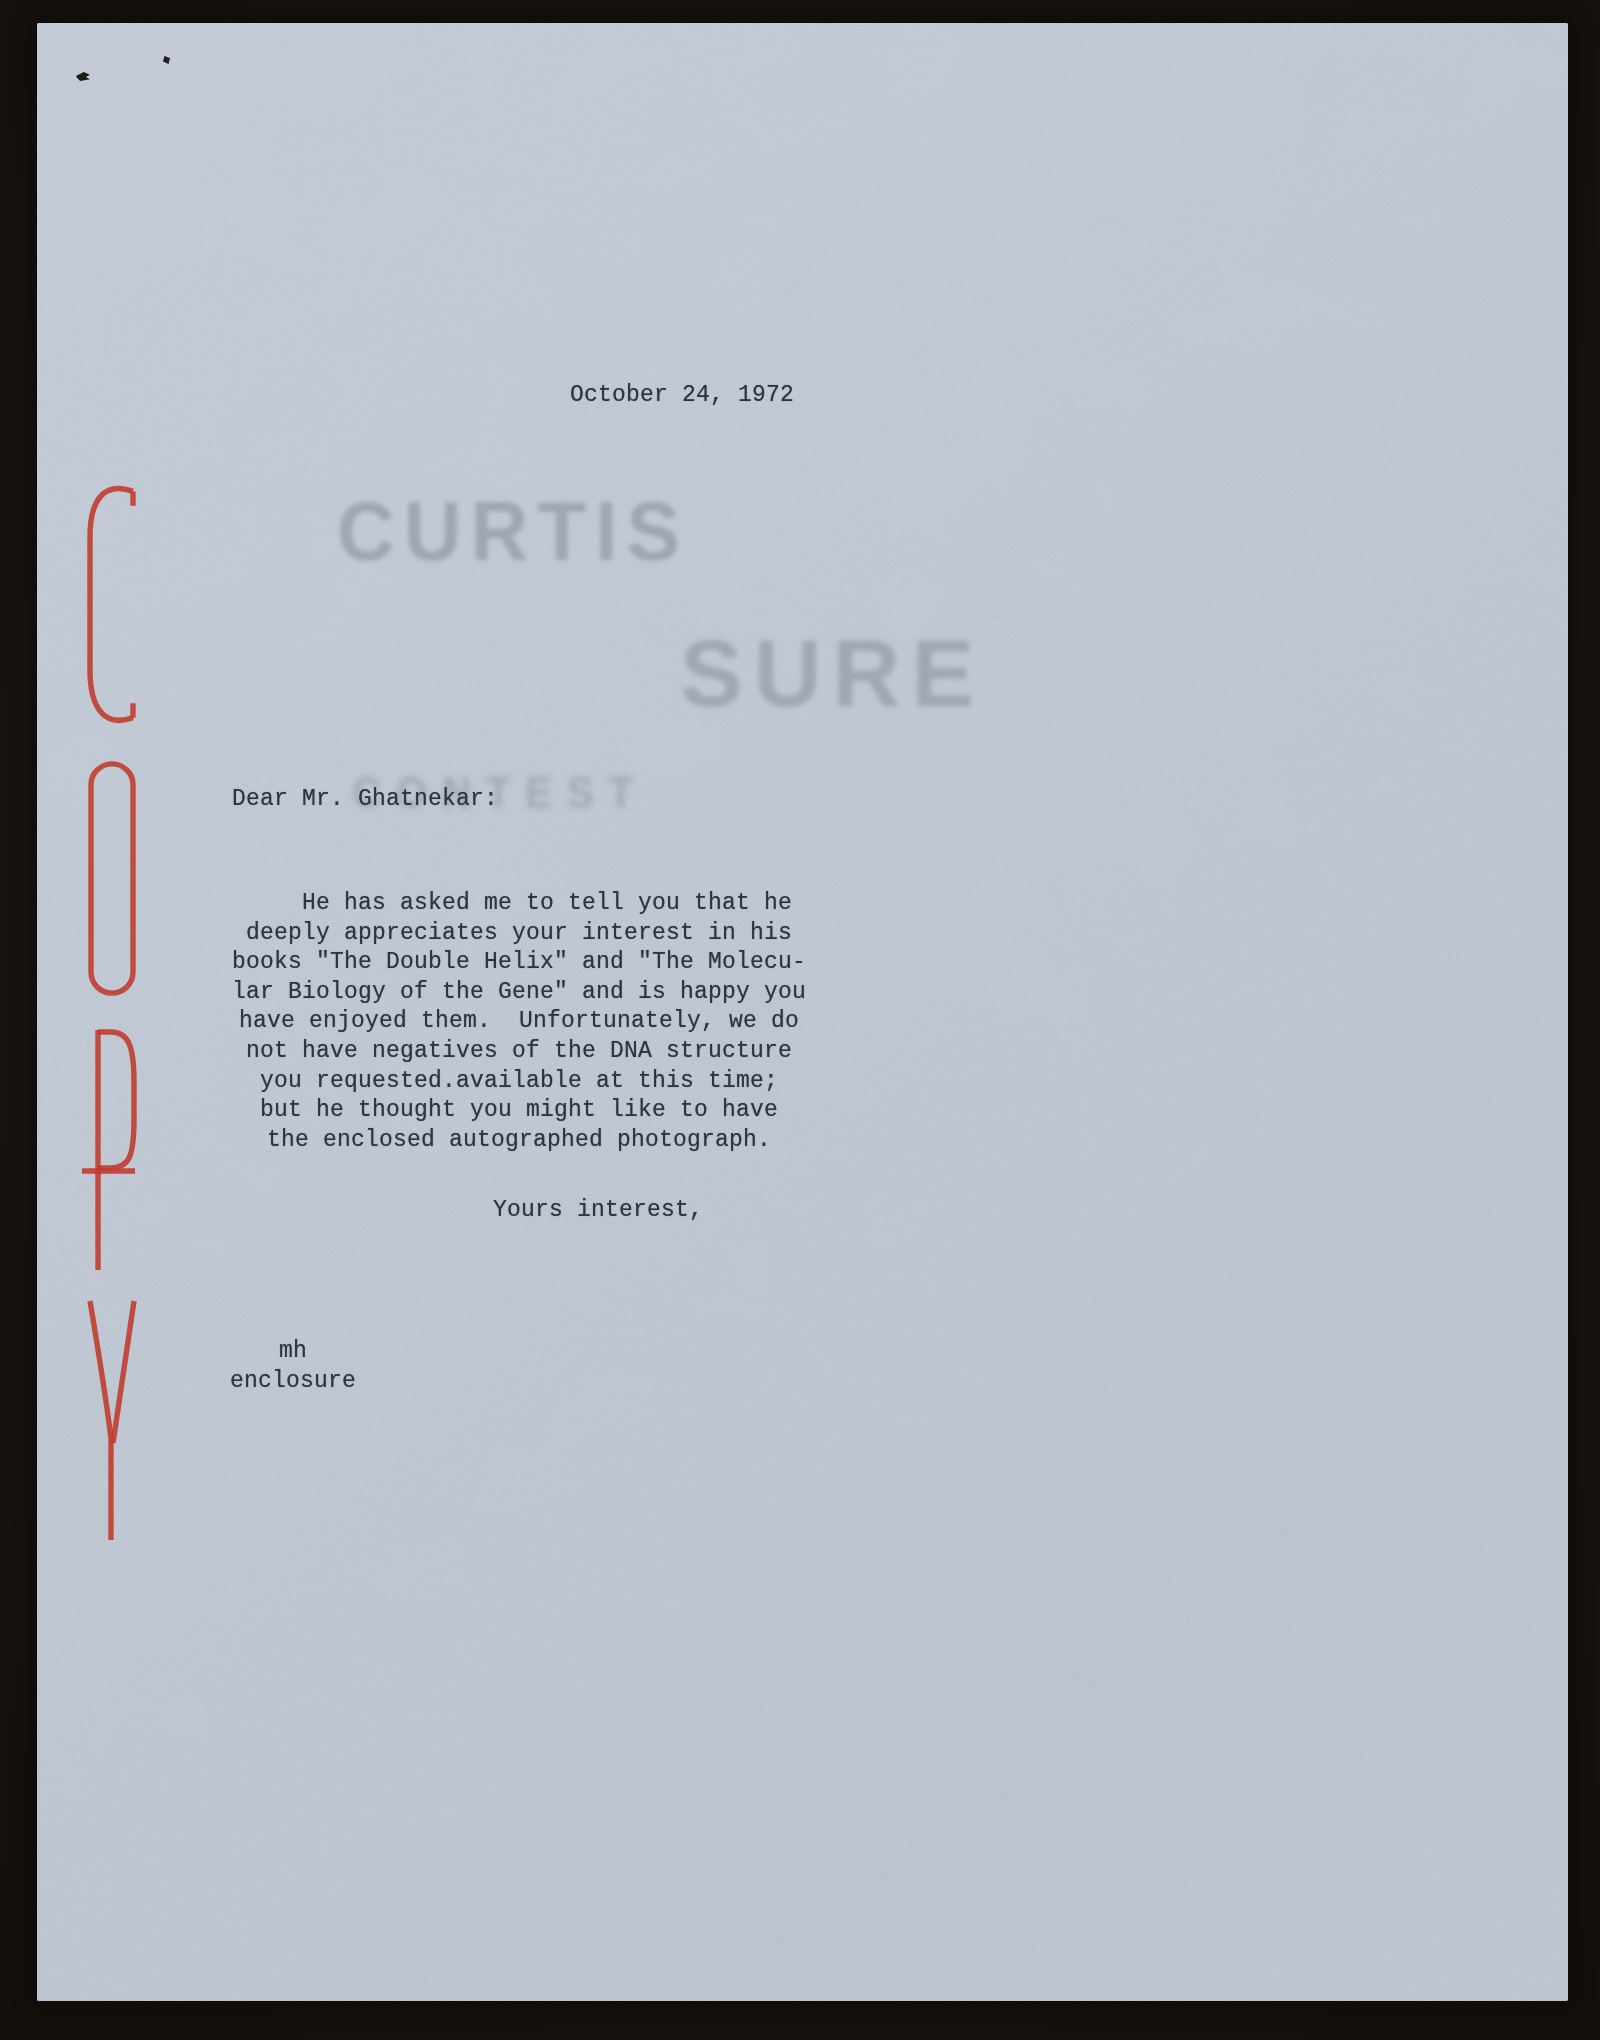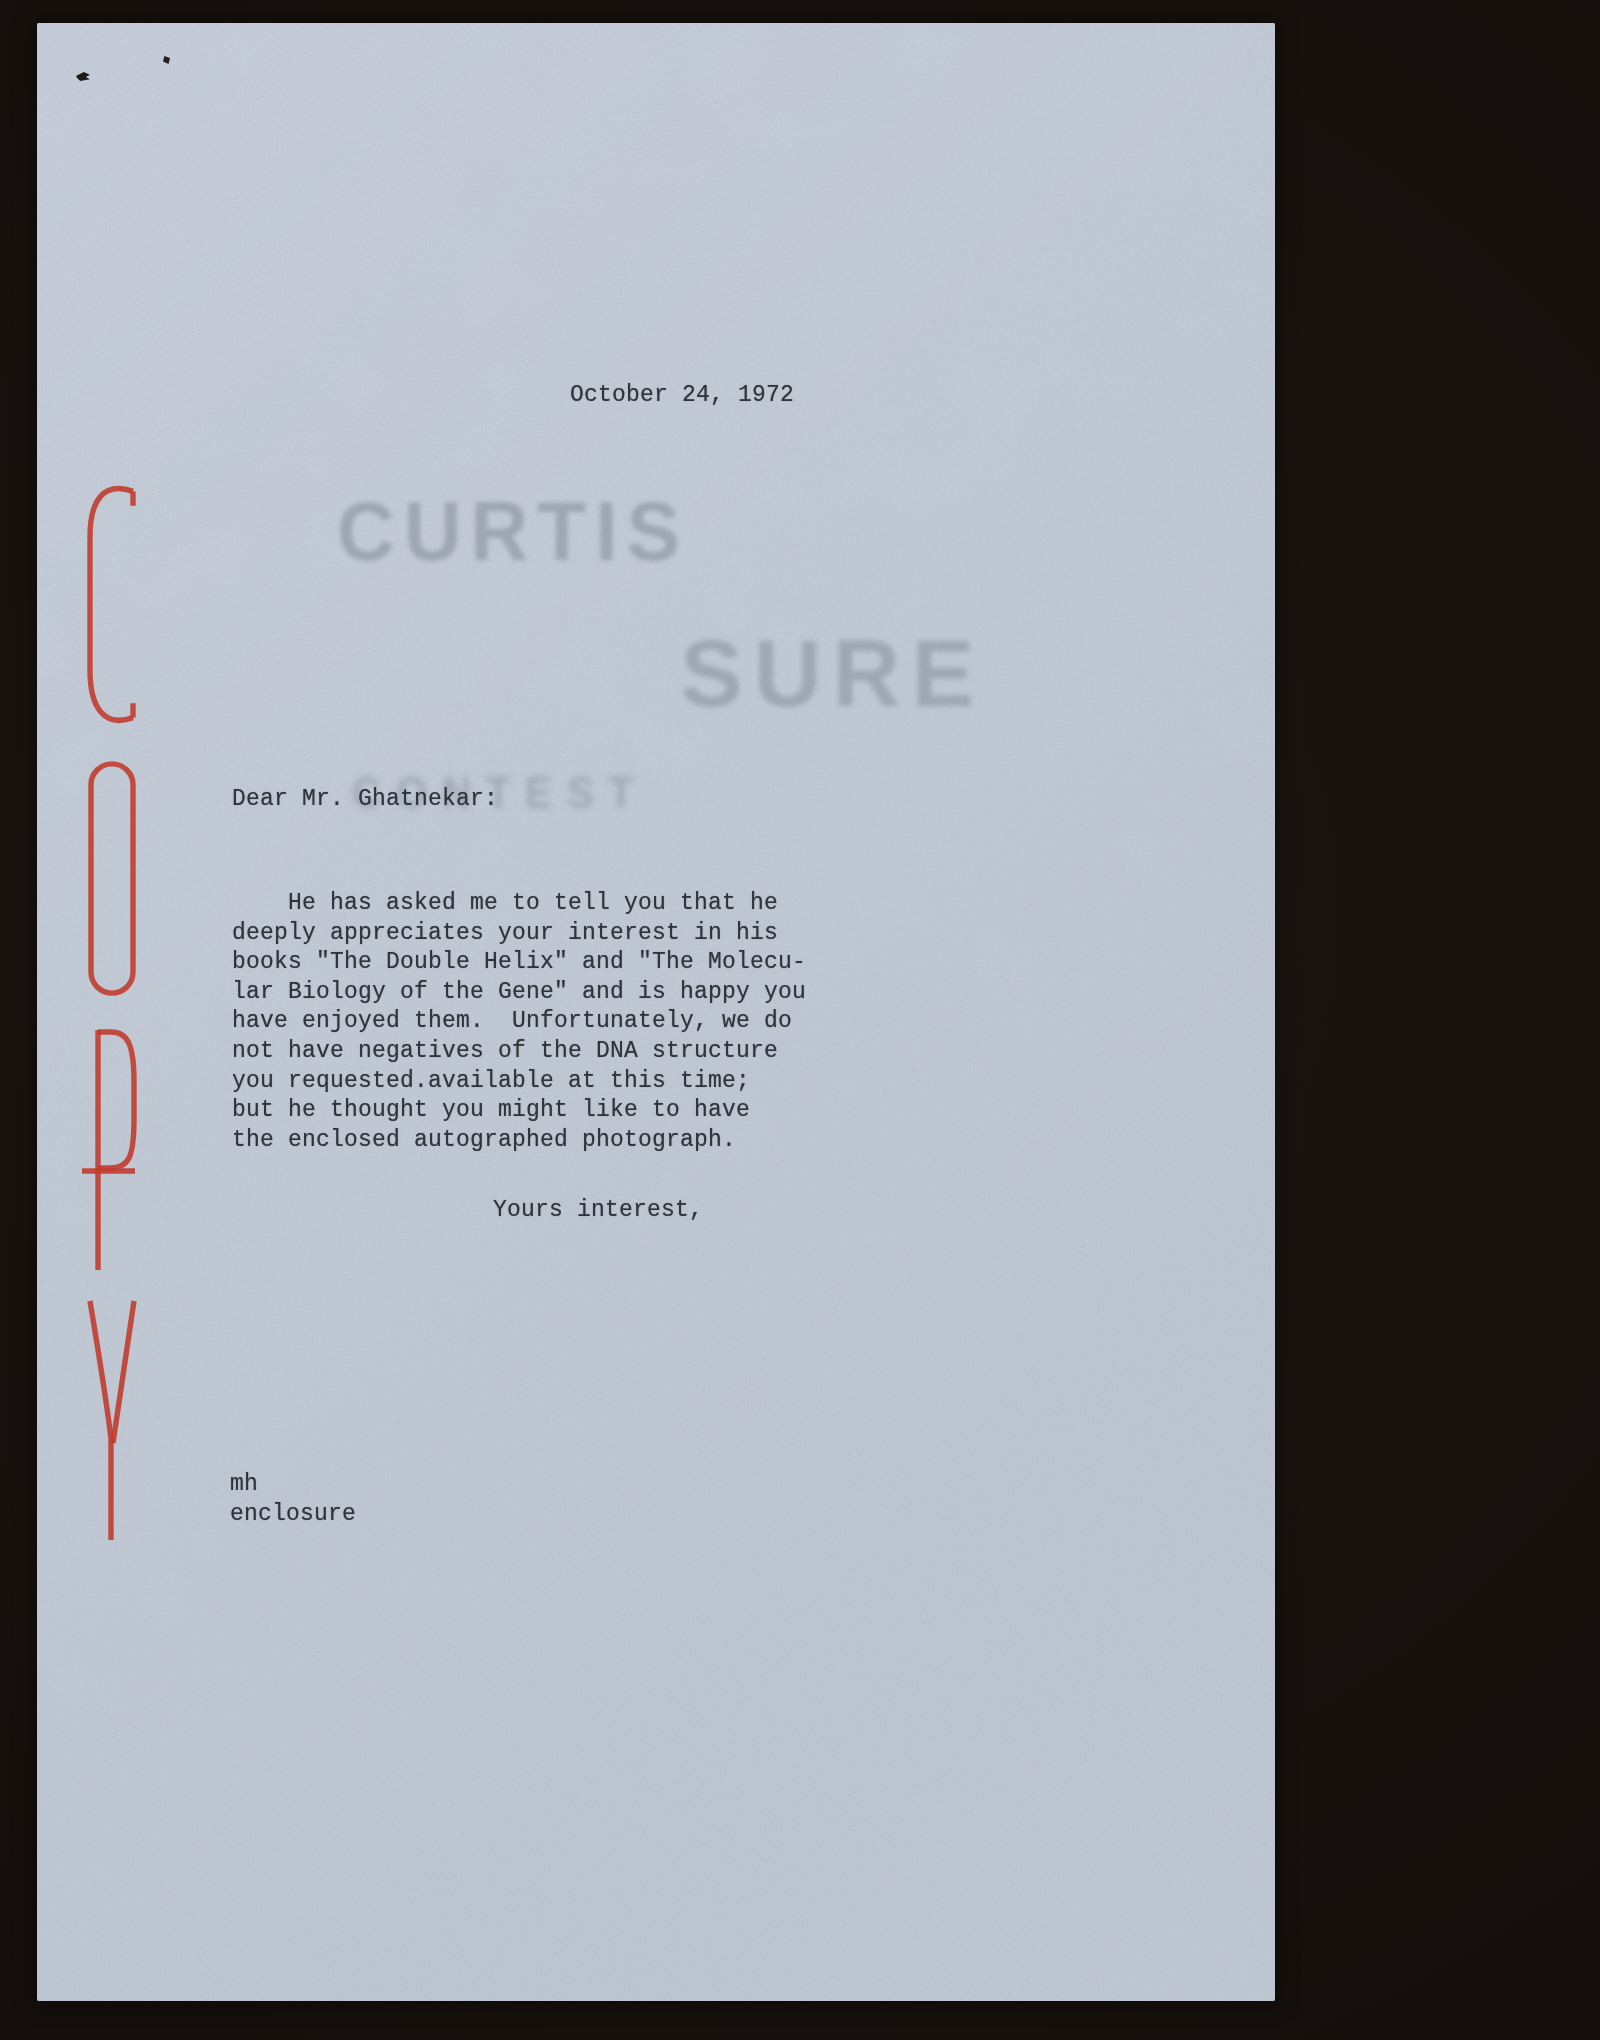--- a/index.html
+++ b/index.html
@@ -1,22 +1,22 @@
 <!DOCTYPE html>
 <html><head>
 <meta charset="utf-8">
 <style>
   html,body{margin:0;padding:0;background:#17120e;}
   .stage{position:relative;width:1600px;height:2040px;background:#17120e;overflow:hidden;
          font-family:"Liberation Mono",monospace;}
   .backdrop{position:absolute;inset:0;
     background:radial-gradient(120% 90% at 50% 45%, #1d1713 0%, #140f0c 70%, #0f0b09 100%);}
-  .paper{position:absolute;left:37px;top:23px;width:1238px;height:1978px;
+  .paper{position:absolute;left:37px;top:23px;width:1531px;height:1978px;
     background:linear-gradient(140deg,#d0d7e1 0%,#c9d1db 40%,#c3cbd6 78%,#c6ced8 100%);
-    box-shadow:0 0 22px rgba(0,0,0,.55);border-radius:2px;}
+    box-shadow:0 0 22px rgba(0,0,0,.55);border-radius:2px;text-align:center;}
   .texture{position:absolute;inset:0;width:100%;height:100%;pointer-events:none;}
   .typed{position:absolute;white-space:pre;color:#30343b;font-size:23px;line-height:29.6px;
     letter-spacing:.2px;text-shadow:0 0 1px rgba(44,48,56,.55);}
   .wm{position:absolute;font-family:"Liberation Sans",sans-serif;font-weight:700;
     color:rgba(86,96,113,.32);pointer-events:none;white-space:pre;}
   .wm-curtis{left:337px;top:484px;font-size:80px;letter-spacing:9px;filter:blur(2px);
     transform:scaleY(1.04);transform-origin:top left;}
   .wm-sure{left:680px;top:620px;font-size:94px;letter-spacing:11px;filter:blur(2.6px);
     color:rgba(86,96,113,.30);}
   .wm-contest{left:352px;top:768px;font-size:40px;letter-spacing:15px;filter:blur(3px);
@@ -93,16 +93,16 @@
 lar Biology of the Gene" and is happy you
 have enjoyed them.  Unfortunately, we do
 not have negatives of the DNA structure
 you requested.available at this time;
 but he thought you might like to have
 the enclosed autographed photograph.</div>
 
     <div class="typed" style="left:456px;top:1173px;">Yours interest,</div>
 
 
-    <div class="typed" style="left:193px;top:1447px;">mh
+    <div class="typed" style="left:193px;top:1314px;">mh
 enclosure</div>
   </div>
 </div>
 
 </body></html>

